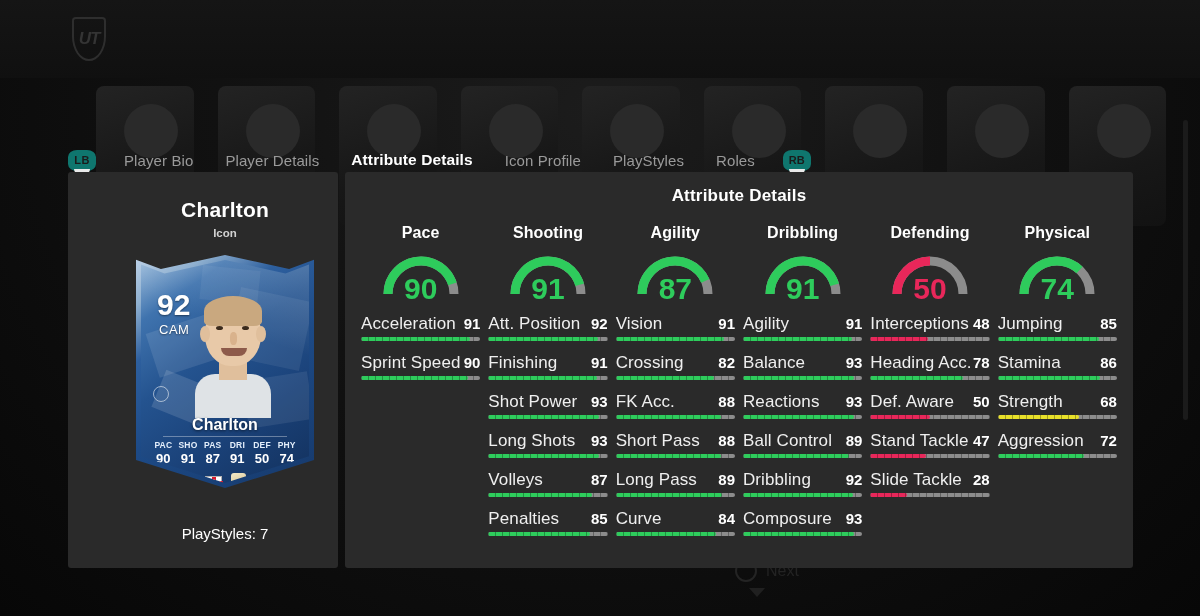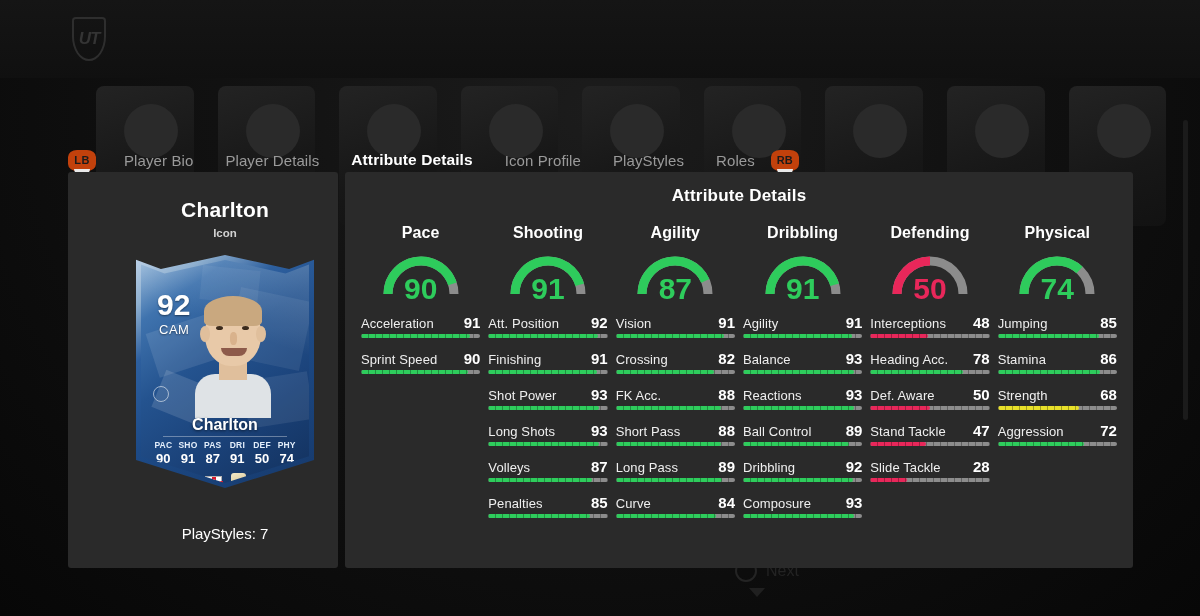--- a/index.html
+++ b/index.html
@@ -77,37 +77,37 @@
   
   #fg{ position:absolute; inset:0; }
 
   
   #tabbar{
     position:absolute; left:68px; top:144px; height:32px;
     display:flex; align-items:center; gap:0;
   }
   .bumper{
     width:28px; height:21px; border-radius:9px/7px;
-    background:#c2410c; color:#1b1b1b;
+    background:#0f766e; color:#1b1b1b;
     font-size:11px; font-weight:700; letter-spacing:.3px;
     display:flex; align-items:center; justify-content:center;
     position:relative; flex:none;
   }
   .bumper::after{
     content:""; position:absolute; bottom:-4px; left:50%;
     transform:translateX(-50%);
     width:16px;height:6px;background:#e9e9e9;border-radius:0 0 6px 6px;
   }
   .tab{
     font-size:15px; color:#9a9a9a; padding:0 16px; white-space:nowrap;
     letter-spacing:.1px;
   }
   .tab.active{ color:#fff; font-weight:700; font-size:15.5px; }
   #tabbar .bumper.lb{ margin-right:12px; }
-  #tabbar .bumper.rb{ }
+  #tabbar .bumper.rb{ margin-left:12px; }
 
   
   #left-panel{
     position:absolute; left:68px; top:172px; width:270px; height:396px;
     background:#2a2a2a; border-radius:3px;
     display:flex; flex-direction:column; align-items:center;padding-left:44px;
   }
   #player-name{
     margin-top:26px; font-size:21px; font-weight:700; letter-spacing:.2px;
   }
@@ -225,21 +225,21 @@
   .col-title{ font-size:16px; font-weight:700; color:#fff; letter-spacing:.1px; }
   .gauge{ position:relative; width:84px; height:50px; margin-top:8px; }
   .gauge svg{ position:absolute; left:0; top:0; }
   .gauge .val{
     position:absolute; left:0; right:0; bottom:-4px; text-align:center;
     font-size:30px; font-weight:700; line-height:1;
   }
   .stats{ width:100%; margin-top:14px; padding:0 4px; }
   .stat{ margin-bottom:12px; }
   .stat-row{ display:flex; justify-content:space-between; align-items:baseline; }
-  .stat-name{ font-size:13px; color:#efefef; letter-spacing:.1px; }
+  .stat-name{ font-size:17px; color:#efefef; letter-spacing:.1px; }
   .stat-val{ font-size:15px; font-weight:700; color:#fff; }
   .bar{
     margin-top:3px; height:4px; width:100%; background:#8c8c8c;
     border-radius:2px; overflow:hidden; position:relative;
   }
   .bar .fill{ height:100%; border-radius:2px; }
   .bar .ticks{
     position:absolute; inset:0;
     background-image:repeating-linear-gradient(90deg,
       rgba(0,0,0,.30) 0 1px, rgba(0,0,0,0) 1px 7px);

